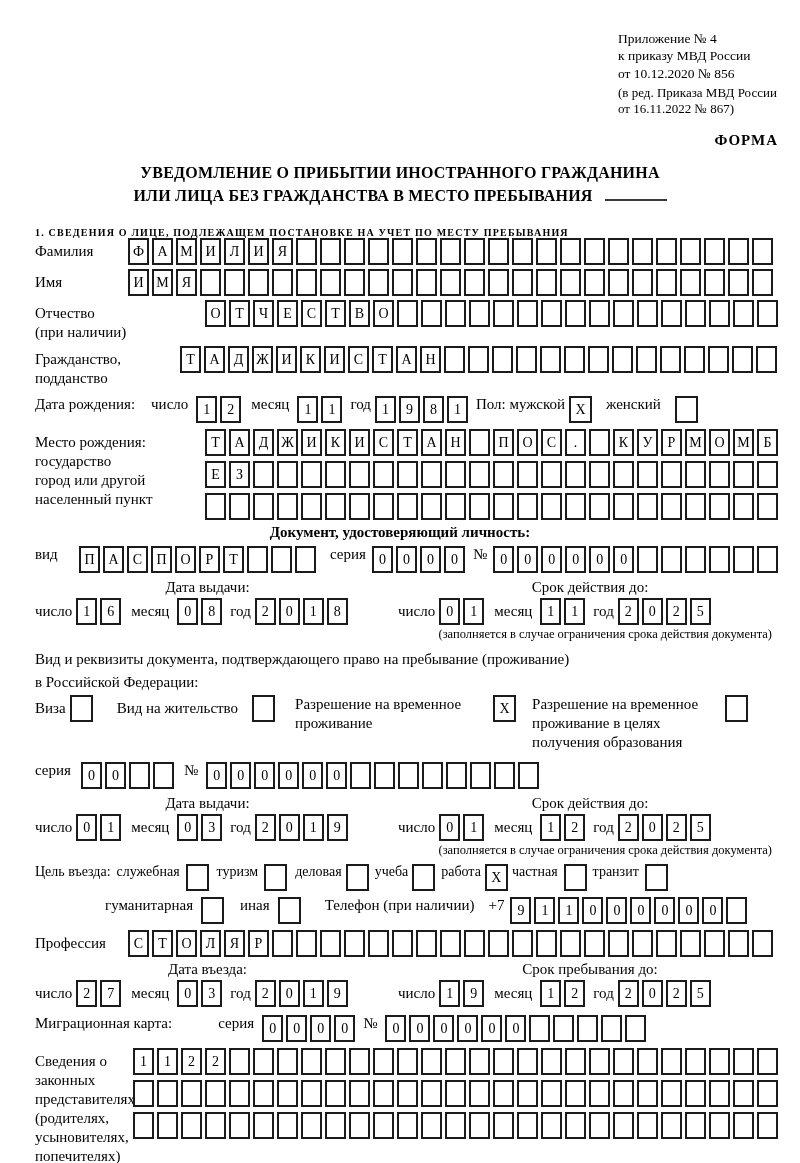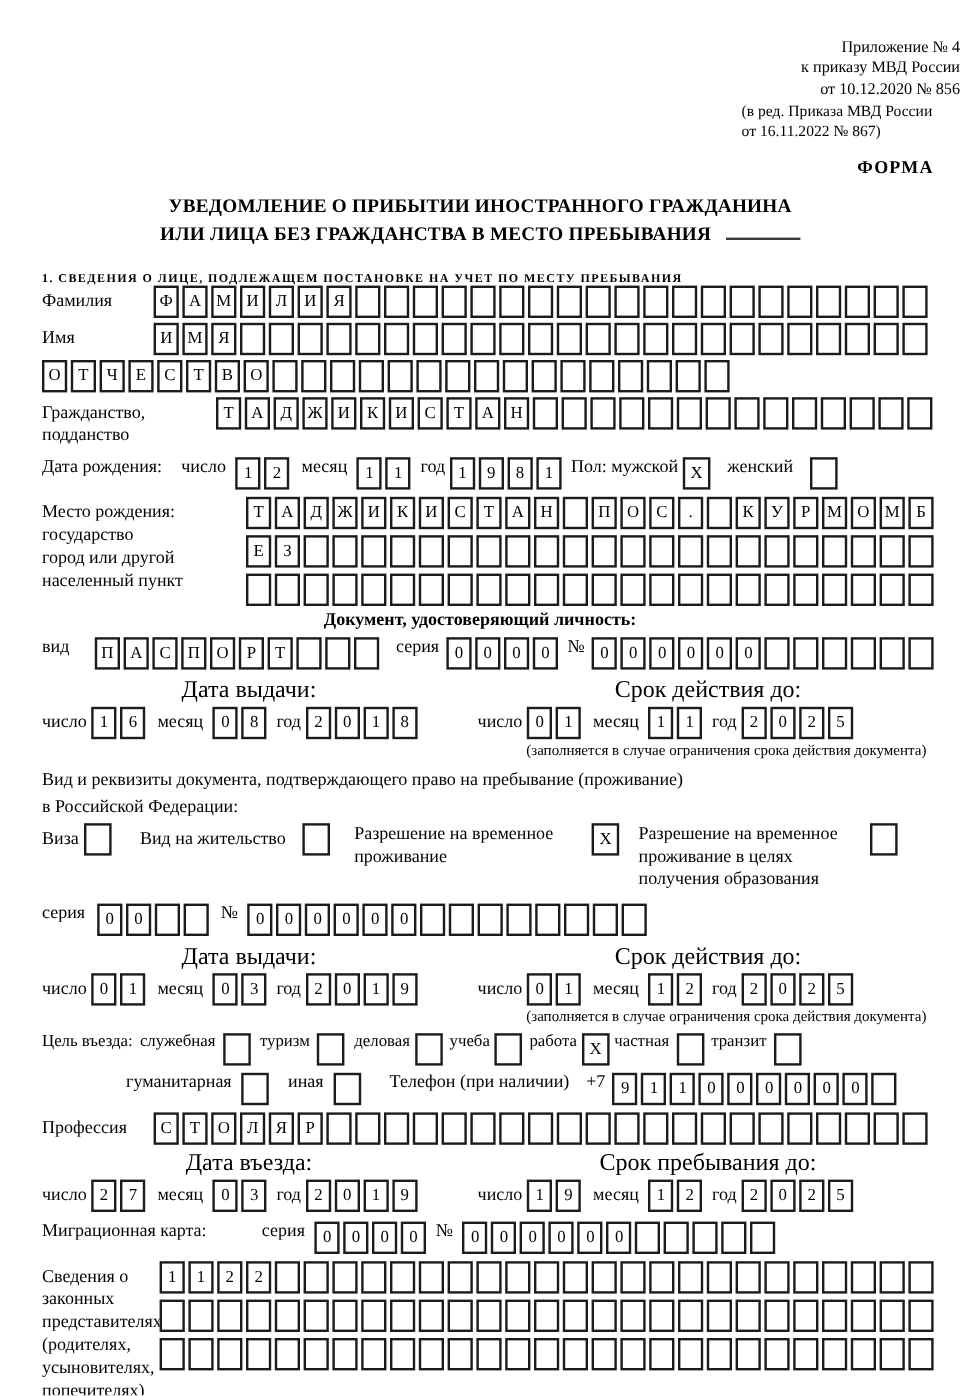--- a/index.html
+++ b/index.html
@@ -4,21 +4,21 @@
 <style>
   html,body { margin:0; padding:0; background:#fff; }
   .page {
     width:800px; height:1163px; background:#ffffff; color:#000;
     font-family:"Liberation Serif","DejaVu Serif",serif;
     font-size:15px; position:relative; box-sizing:border-box;
     padding-top:30px; overflow:hidden;
   }
   .pre { white-space:pre-line; }
 
-  .hdr { margin-left:618px; font-size:13.5px; line-height:1.28;text-align:right; }
+  .hdr { margin-left:618px; font-size:13.5px; line-height:1.28; }
   .hdr-sub { margin-left:618px; font-size:13px; line-height:1.28; margin-top:3px; }
   .forma { text-align:right; padding-right:22px; font-weight:bold; font-size:15px; margin-top:14px; letter-spacing:1px; }
 
   .title { text-align:center; font-weight:bold; font-size:16px; line-height:1.45; margin-top:12px; letter-spacing:.2px; }
   .title-blank { display:inline-block; width:62px; border-bottom:2px solid #3a3a3a; margin-left:12px; }
 
   .sec-head { font-weight:bold; font-size:10px; margin:20px 0 0 35px; letter-spacing:1.2px; }
 
   .row { display:flex; align-items:flex-start; margin:0 0 4px 35px; flex-wrap:nowrap; }
   .flabel { flex:0 0 auto; font-size:15px; line-height:19px; padding-top:4px; }
@@ -35,21 +35,21 @@
 
   .inline-row { display:flex; align-items:flex-start; margin:8px 0 6px 35px; }
   .word { flex:0 0 auto; }
 
   .center-bold { text-align:center; font-weight:bold; font-size:15px; margin:4px 0 5px 0; }
 
   .daterow { display:flex; margin:4px 0 0 35px; }
   .datecol { display:flex; flex-direction:column; }
   .datecol.left { width:345px; }
   .datecol.right { flex:1; }
-  .datetitle { text-align:center; font-size:20px; margin-bottom:2px; }
+  .datetitle { text-align:center; font-size:15px; margin-bottom:2px; }
   .dateline { display:flex; align-items:center; }
   .datenote { text-align:right; font-size:12.5px; margin:2px 28px 4px 0; }
 
   .para { margin:6px 0 2px 35px; font-size:15px; line-height:1.5; }
 
   .opt-label { text-align:left; line-height:19px; font-size:15px; }
   .g4 { margin-left:4px; } .g6 { margin-left:6px; } .g8 { margin-left:8px; }
   .g10 { margin-left:10px; } .g14 { margin-left:14px; } .g16 { margin-left:16px; }
   .g20 { margin-left:20px; } .g24 { margin-left:24px; }
 </style>
@@ -136,20 +136,22 @@
         <span class="cell"></span>
         <span class="cell"></span>
         <span class="cell"></span>
         <span class="cell"></span>
         <span class="cell"></span>
         <span class="cell"></span>
       </div>
   </div>
 
   <div class="row">
+    <div class="flabel pre" style="width:170px;">Отчество
+(при наличии)</div>
     <div class="cells">
         <span class="cell">О</span>
         <span class="cell">Т</span>
         <span class="cell">Ч</span>
         <span class="cell">Е</span>
         <span class="cell">С</span>
         <span class="cell">Т</span>
         <span class="cell">В</span>
         <span class="cell">О</span>
         <span class="cell"></span>

